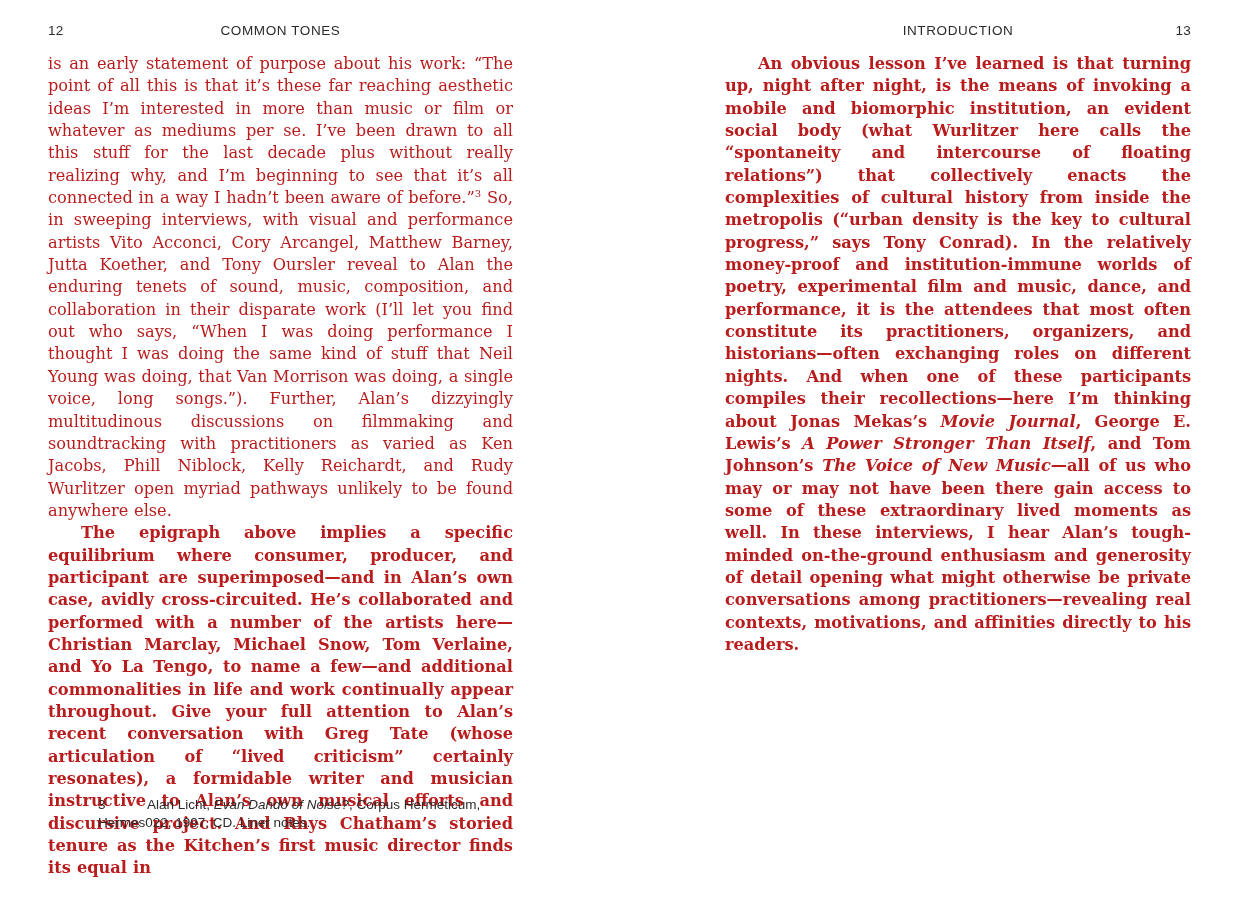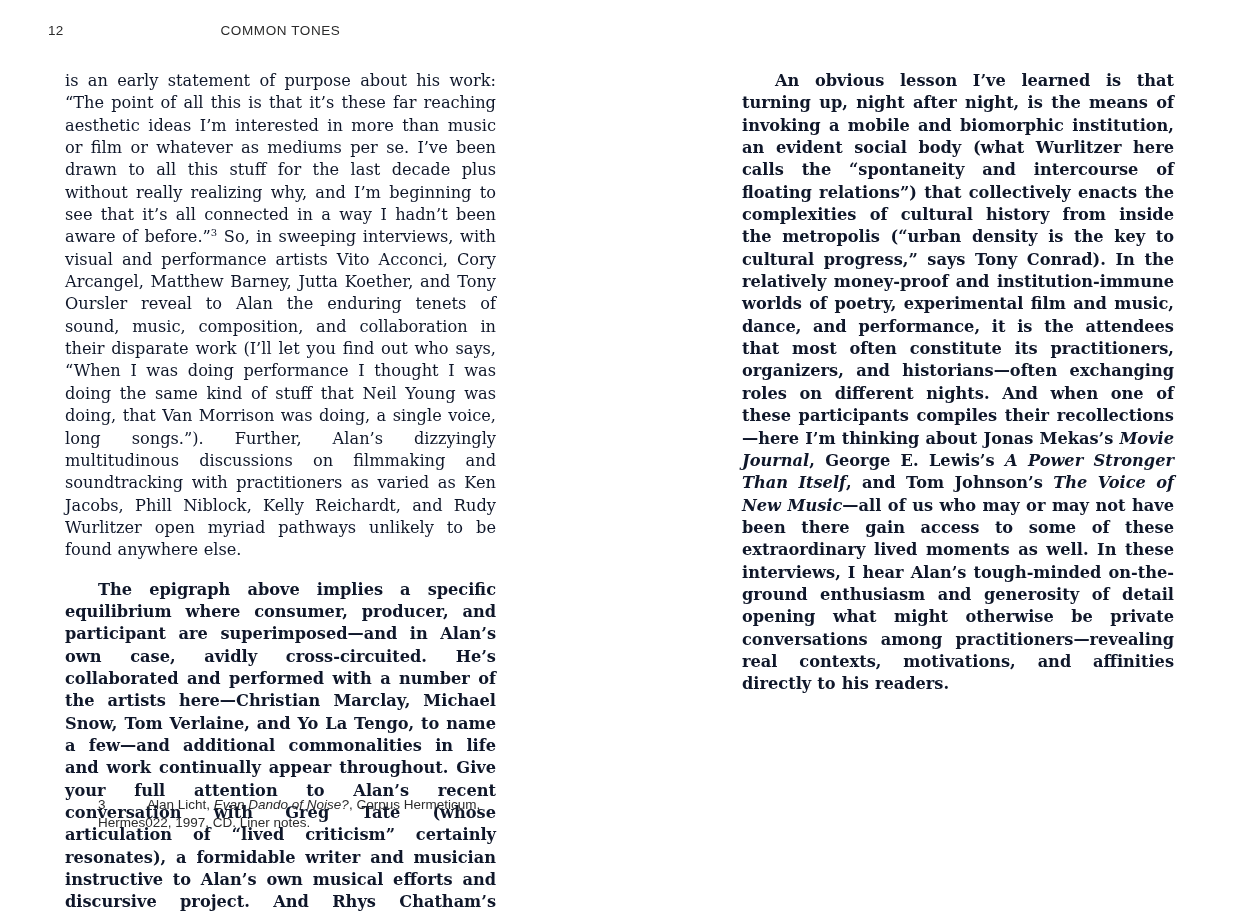--- a/index.html
+++ b/index.html
@@ -35,25 +35,25 @@
     color: #2b2b2b;
   }
   .page-num.pos-left  { left: 0; }
   .page-num.pos-right { right: 0; }
 
   .body-text {
     position: absolute;
     top: 53px; left: 0; right: 0;
   }
   .para {
-    margin: 17px;
+    margin: 0;
     text-align: justify;
     font-size: 16.2px;
     line-height: 22.35px;
-    color: #0f172a;
+    color: #b91c1c;
     word-spacing: 0.5px;
   }
   .para.indent { text-indent: 33px; font-weight: bold; }
   .para sup {
     font-size: 10px;
     line-height: 0;
     vertical-align: super;
   }
 
   .footnote {
@@ -83,19 +83,23 @@
       <p class="para"><span>is an early statement of purpose about his work: “The point of all this is that it’s these far reaching aesthetic ideas I’m interested in more than music or film or whatever as mediums per se. I’ve been drawn to all this stuff for the last decade plus without really realizing why, and I’m beginning to see that it’s all connected in a way I hadn’t been aware of before.”</span><sup>3</sup><span> So, in sweeping interviews, with visual and performance artists Vito Acconci, Cory Arcangel, Matthew Barney, Jutta Koether, and Tony Oursler reveal to Alan the enduring tenets of sound, music, composition, and collaboration in their disparate work (I’ll let you find out who says, “When I was doing performance I thought I was doing the same kind of stuff that Neil Young was doing, that Van Morrison was doing, a single voice, long songs.”). Further, Alan’s dizzyingly multitudinous discussions on filmmaking and soundtracking with practitioners as varied as Ken Jacobs, Phill Niblock, Kelly Reichardt, and Rudy Wurlitzer open myriad pathways unlikely to be found anywhere else.</span></p>
       <p class="para indent"><span>The epigraph above implies a specific equilibrium where consumer, producer, and participant are superimposed—and in Alan’s own case, avidly cross-circuited. He’s collaborated and performed with a number of the artists here—Christian Marclay, Michael Snow, Tom Verlaine, and Yo La Tengo, to name a few—and additional commonalities in life and work continually appear throughout. Give your full attention to Alan’s recent conversation with Greg Tate (whose articulation of “lived criticism” certainly resonates), a formidable writer and musician instructive to Alan’s own musical efforts and discursive project. And Rhys Chatham’s storied tenure as the Kitchen’s first music director finds its equal in</span></p>
     </div>
 
     <div class="footnote">
       <span class="fn-num">3</span><span class="fn-text"><span>Alan Licht, </span><span style="font-style: italic;">Evan Dando of Noise?</span><span>, Corpus Hermeticum, Hermes022, 1997, CD. Liner notes.</span></span>
     </div>
   </div>
 
   <div class="page page-right">
+    <div class="running-header">
+      <span class="head-title">INTRODUCTION</span>
+      <span class="page-num pos-right">13</span>
+    </div>
 
     <div class="body-text">
       <p class="para indent"><span>An obvious lesson I’ve learned is that turning up, night after night, is the means of invoking a mobile and biomorphic institution, an evident social body (what Wurlitzer here calls the “spontaneity and intercourse of floating relations”) that collectively enacts the complexities of cultural history from inside the metropolis (“urban density is the key to cultural progress,” says Tony Conrad). In the relatively money-proof and institution-immune worlds of poetry, experimental film and music, dance, and performance, it is the attendees that most often constitute its practitioners, organizers, and historians—often exchanging roles on different nights. And when one of these participants compiles their recollections—here I’m thinking about Jonas Mekas’s </span><span style="font-style: italic;">Movie Journal</span><span>, George E. Lewis’s </span><span style="font-style: italic;">A Power Stronger Than Itself</span><span>, and Tom Johnson’s </span><span style="font-style: italic;">The Voice of New Music</span><span>—all of us who may or may not have been there gain access to some of these extraordinary lived moments as well. In these interviews, I hear Alan’s tough-minded on-the-ground enthusiasm and generosity of detail opening what might otherwise be private conversations among practitioners—revealing real contexts, motivations, and affinities directly to his readers.</span></p>
     </div>
   </div>
 
 </div>
 
 </body></html>

